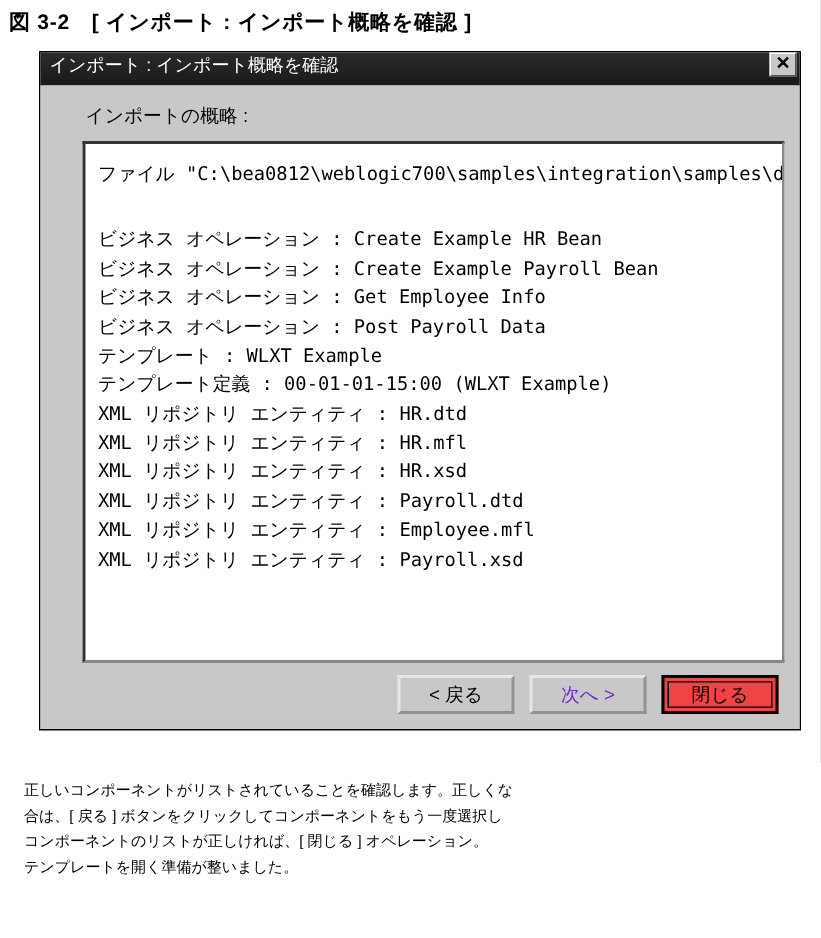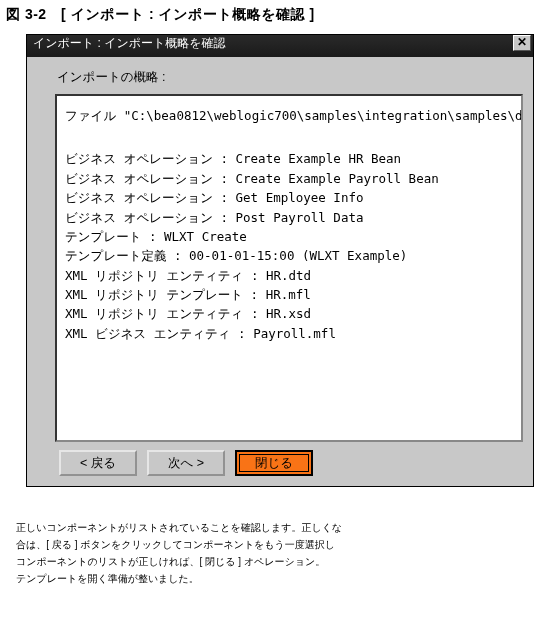--- a/index.html
+++ b/index.html
@@ -66,39 +66,40 @@
     font-family: "MS Gothic", monospace;
     font-size: 12.5px;
     line-height: 1.55;
     white-space: nowrap;
     color:#000;
   }
   .listpanel .spacer { height: 12px; }
 
   .btnrow {
     display:flex;
+    justify-content:flex-end;
     gap: 10px;
     padding: 8px 4px 0 4px;
   }
   .btn {
     min-width: 78px;
     height: 26px;
     background: #c8c8c8;
     border: 2px outset #e6e6e6;
     font-size: 12.5px;
     font-family: inherit;
     padding: 0 6px;
     color:#000;
   }
-  .btn.disabled { color: #000000; }
+  .btn.disabled { color: #6d28d9; }
   .btn.focus {
     outline: 1px solid #000;
     outline-offset: -5px;
     border: 2px solid #000;
-    background:#f97316;
+    background:#ef4444;
   }
 
   
   .instr {
     margin: 32px 0 0 10px;
     font-size: 10px;
     line-height: 1.7;
   }
   .instr p { margin: 0; }
 
@@ -125,26 +126,28 @@
       <div class="summary-label">インポートの概略 :</div>
 
       <div class="listpanel">
         <div>ファイル "C:\bea0812\weblogic700\samples\integration\samples\di\ejb\WLXTExample</div>
         <div class="spacer"></div>
         <div class="spacer"></div>
         <div>ビジネス オペレーション : Create Example HR Bean</div>
         <div>ビジネス オペレーション : Create Example Payroll Bean</div>
         <div>ビジネス オペレーション : Get Employee Info</div>
         <div>ビジネス オペレーション : Post Payroll Data</div>
-        <div>テンプレート : WLXT Create</div>
+        <div>テンプレート : WLXT Example</div>
         <div>テンプレート定義 : 00-01-01-15:00 (WLXT Example)</div>
         <div>XML リポジトリ エンティティ : HR.dtd</div>
-        <div>XML リポジトリ テンプレート : HR.mfl</div>
+        <div>XML リポジトリ エンティティ : HR.mfl</div>
         <div>XML リポジトリ エンティティ : HR.xsd</div>
-        <div>XML ビジネス エンティティ : Payroll.mfl</div>
+        <div>XML リポジトリ エンティティ : Payroll.dtd</div>
+        <div>XML リポジトリ エンティティ : Employee.mfl</div>
+        <div>XML リポジトリ エンティティ : Payroll.xsd</div>
       </div>
 
       <div class="btnrow">
         <button class="btn">&lt; 戻る</button>
         <button class="btn disabled">次へ &gt;</button>
         <button class="btn focus">閉じる</button>
       </div>
     </div>
   </div>
 

